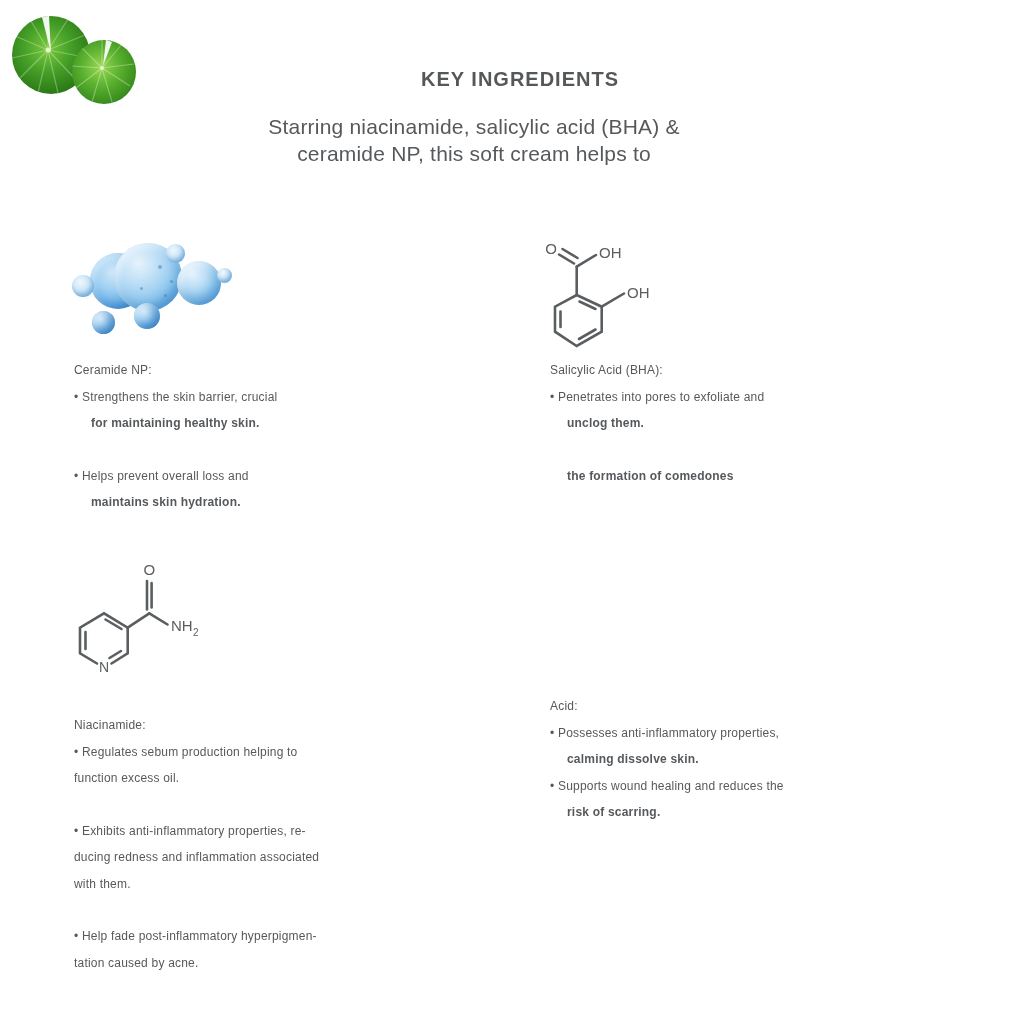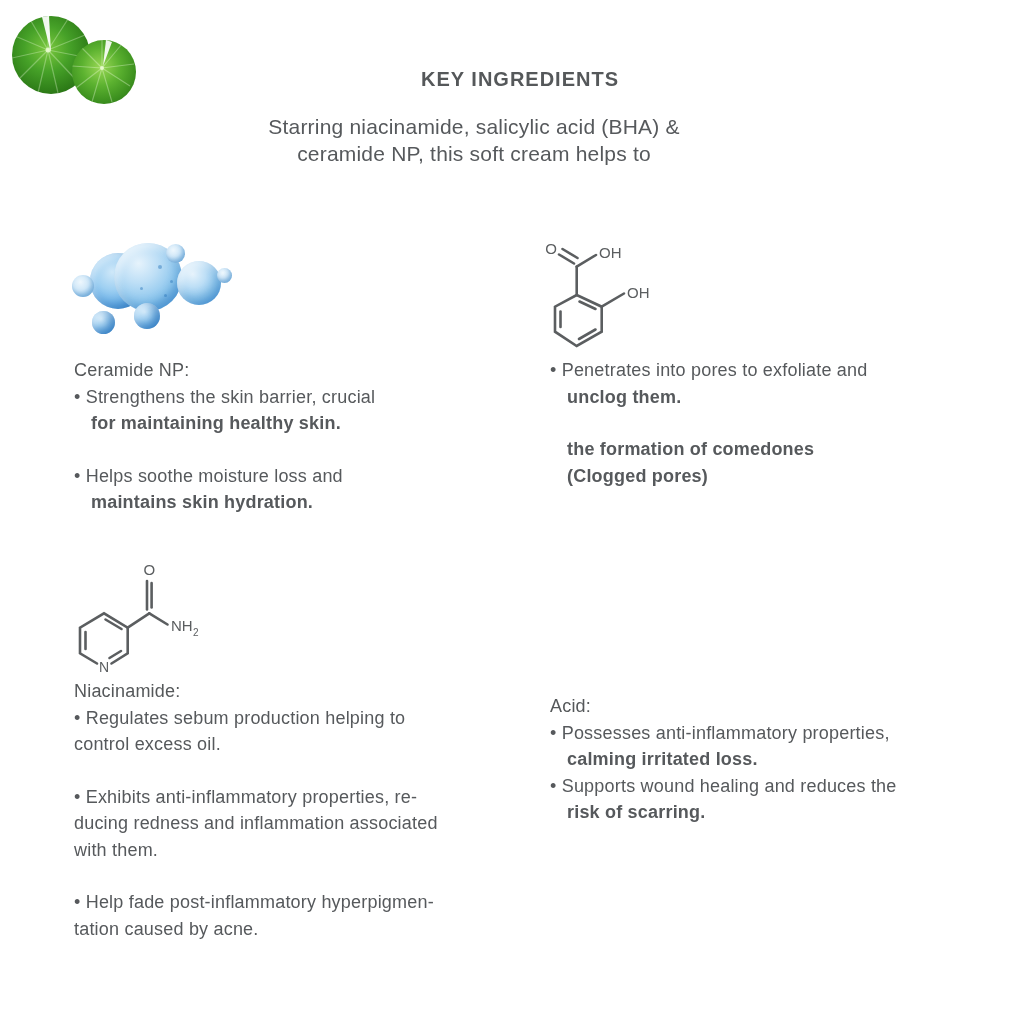--- a/index.html
+++ b/index.html
@@ -10,28 +10,28 @@
   
   .title{
     position:absolute;left:8px;top:68px;width:1024px;text-align:center;
     font-size:20px;font-weight:700;letter-spacing:1px;color:#55585a;
   }
   .subtitle{
     position:absolute;left:0;top:113px;width:948px;text-align:center;
     font-size:21px;line-height:27px;color:#56595c;letter-spacing:0.2px;
   }
   
-  .tblock{position:absolute;width:440px;font-size:18px;line-height:26.5px;letter-spacing:0.2px;}
+  .tblock{position:absolute;width:440px;font-size:12px;line-height:26.5px;letter-spacing:0.2px;}
   .tblock .hd{color:#55585a;}
   .tblock .ln{white-space:nowrap;}
   .tblock .ind{padding-left:17px;font-weight:bold;}
   .tblock .sp{height:26px;}
   #ceramide-text{left:74px;top:357px;}
   #salicylic-text{left:550px;top:357px;}
-  #niacinamide-text{left:74px;top:678px;}
+  #niacinamide-text{left:74px;top:712px;}
   #cica-text{left:550px;top:693px;}
   
   .bubbles{position:absolute;left:70px;top:235px;width:175px;height:105px;}
   .bubble{position:absolute;border-radius:50%;
     background:radial-gradient(circle at 36% 30%, #e6f3fc 0%, #bedff6 30%, #8ac5ed 62%, #519edf 86%, #3886d1 100%);
     box-shadow:inset -5px -7px 9px rgba(30,100,170,0.28), inset 4px 5px 7px rgba(255,255,255,0.55);
   }
   .b-dark{background:radial-gradient(circle at 40% 34%, #cfe8f9 0%, #9fd0f2 35%, #5fa9e4 70%, #2d7cc8 100%);
     box-shadow:inset -6px -4px 8px rgba(25,90,160,0.40), inset 3px 4px 6px rgba(255,255,255,0.5);}
   .b-light{background:radial-gradient(circle at 38% 32%, #eef7fd 0%, #cfe7f8 40%, #9ccdef 75%, #66ace2 100%);
@@ -174,49 +174,49 @@
       <circle cx="102" cy="68" r="2" fill="rgba(235,250,210,0.85)"></circle>
     </g>
   </svg>
 
   
   <div id="ceramide-text" class="tblock">
     <div class="ln hd">Ceramide NP:</div>
     <div class="ln">• Strengthens the skin barrier, crucial</div>
     <div class="ln ind">for maintaining healthy skin.</div>
     <div class="sp"></div>
-    <div class="ln">• Helps soothe moisture loss and</div>
+    <div class="ln">• Helps prevent overall loss and</div>
     <div class="ln ind">maintains skin hydration.</div>
   </div>
 
   
   <div id="salicylic-text" class="tblock">
+    <div class="ln hd">Salicylic Acid (BHA):</div>
     <div class="ln">• Penetrates into pores to exfoliate and</div>
     <div class="ln ind">unclog them.</div>
     <div class="sp"></div>
     <div class="ln ind">the formation of comedones</div>
-    <div class="ln ind">(Clogged pores)</div>
   </div>
 
   
   <div id="niacinamide-text" class="tblock">
     <div class="ln hd">Niacinamide:</div>
     <div class="ln">• Regulates sebum production helping to</div>
-    <div class="ln">control excess oil.</div>
+    <div class="ln">function excess oil.</div>
     <div class="sp"></div>
     <div class="ln">• Exhibits anti-inflammatory properties, re-</div>
     <div class="ln">ducing redness and inflammation associated</div>
     <div class="ln">with them.</div>
     <div class="sp"></div>
     <div class="ln">• Help fade post-inflammatory hyperpigmen-</div>
     <div class="ln">tation caused by acne.</div>
   </div>
 
   
   <div id="cica-text" class="tblock">
     <div class="ln hd">Acid:</div>
     <div class="ln">• Possesses anti-inflammatory properties,</div>
-    <div class="ln ind">calming irritated loss.</div>
+    <div class="ln ind">calming dissolve skin.</div>
     <div class="ln">• Supports wound healing and reduces the</div>
     <div class="ln ind">risk of scarring.</div>
   </div>
 
 </div>
 
 </body></html>

